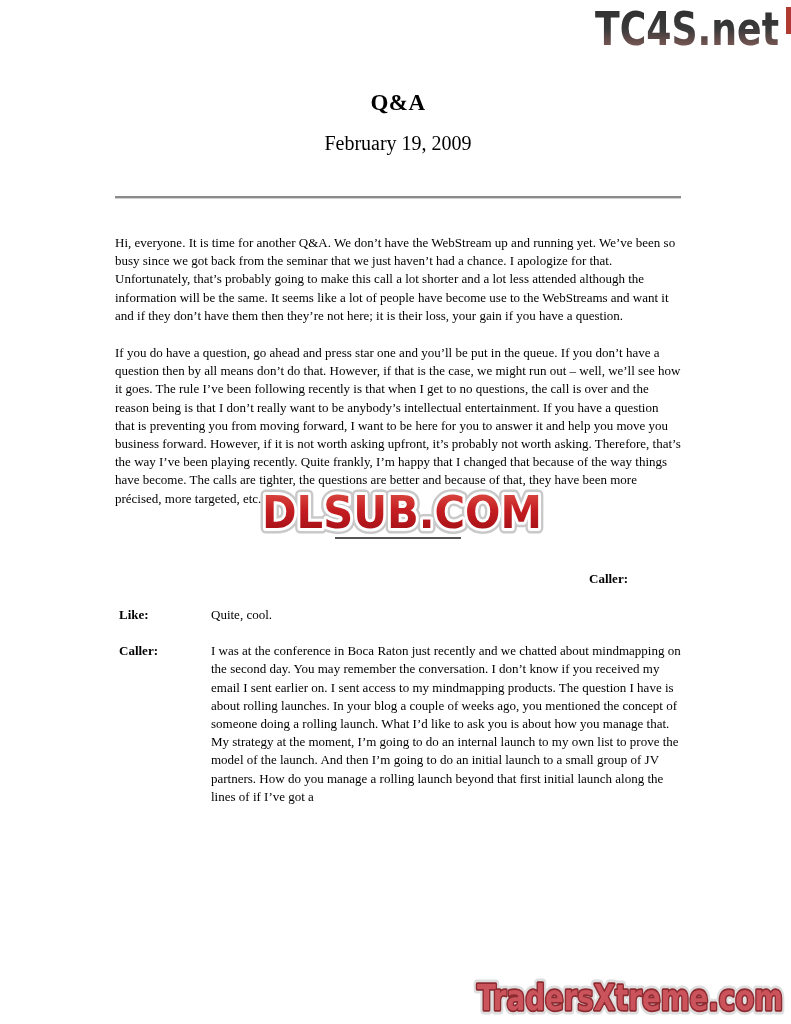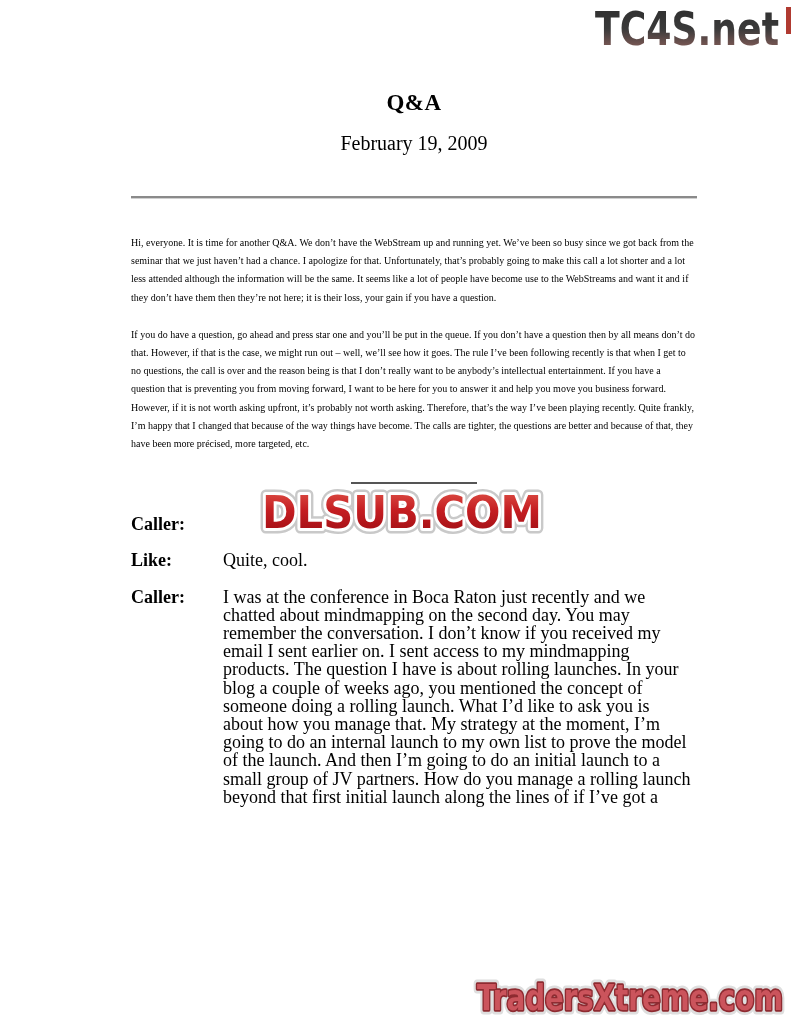--- a/index.html
+++ b/index.html
@@ -4,29 +4,29 @@
 <style>
   html,body{margin:0;padding:0;background:#ffffff;}
   .page{
     position:relative;width:791px;height:1024px;background:#ffffff;
     font-family:"Liberation Serif", serif;color:#000000;overflow:hidden;
   }
   
   .logo-top{position:absolute;top:2px;right:6px;}
   .red-edge{position:absolute;top:7px;right:0;width:5px;height:27px;background:#b03a31;}
   
-  .doc{position:absolute;left:131px;top:90px;width:566px;}
+  .doc{position:absolute;left:115px;top:90px;width:566px;}
   .title{font-size:23px;font-weight:bold;text-align:center;margin:0;letter-spacing:0.5px;}
   .date{font-size:20px;text-align:center;margin-top:16px;}
   .rule{border:0;border-top:2px solid #8a8a8a;box-shadow:0 1px 0 rgba(120,120,120,0.35);margin:41px 0 0;}
-  .para{font-size:10px;line-height:18.2px;margin:0;}
+  .para{font-size:13px;line-height:18.2px;margin:0;}
   .p-first{margin-top:36px;}
   .p-next{margin-top:19px;}
   .sep{width:126px;border-top:2px solid #555555;margin:29px auto 0;}
-  .row{display:flex;margin-top:18px;font-size:18px;line-height:18.2px;}
+  .row{display:flex;margin-top:18px;font-size:13px;line-height:18.2px;justify-content:flex-end;}
   .row-first{margin-top:31px;}
   .spk{flex:0 0 92px;font-weight:bold;}
   .utt{width:470px;}
   
   .wm-center{position:absolute;left:252px;top:487px;}
   .logo-bottom{position:absolute;right:1px;bottom:2px;}
   svg text{font-family:"DejaVu Sans", sans-serif;font-weight:bold;}
 </style>
 </head>
 <body>

